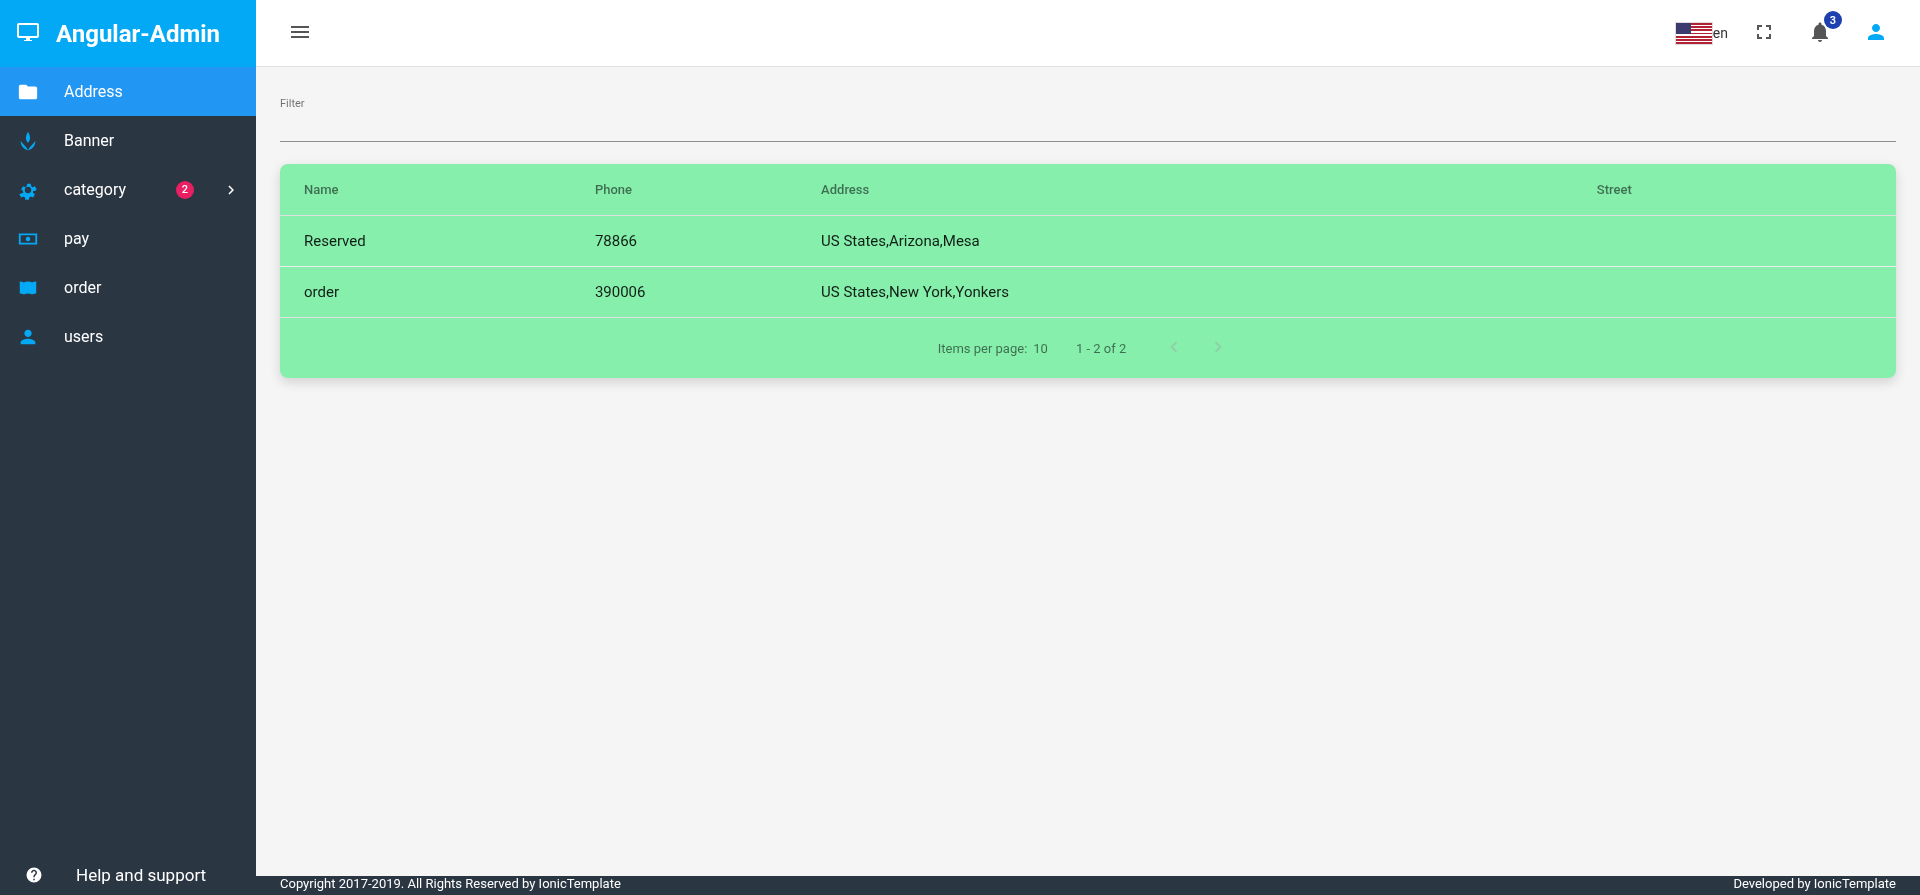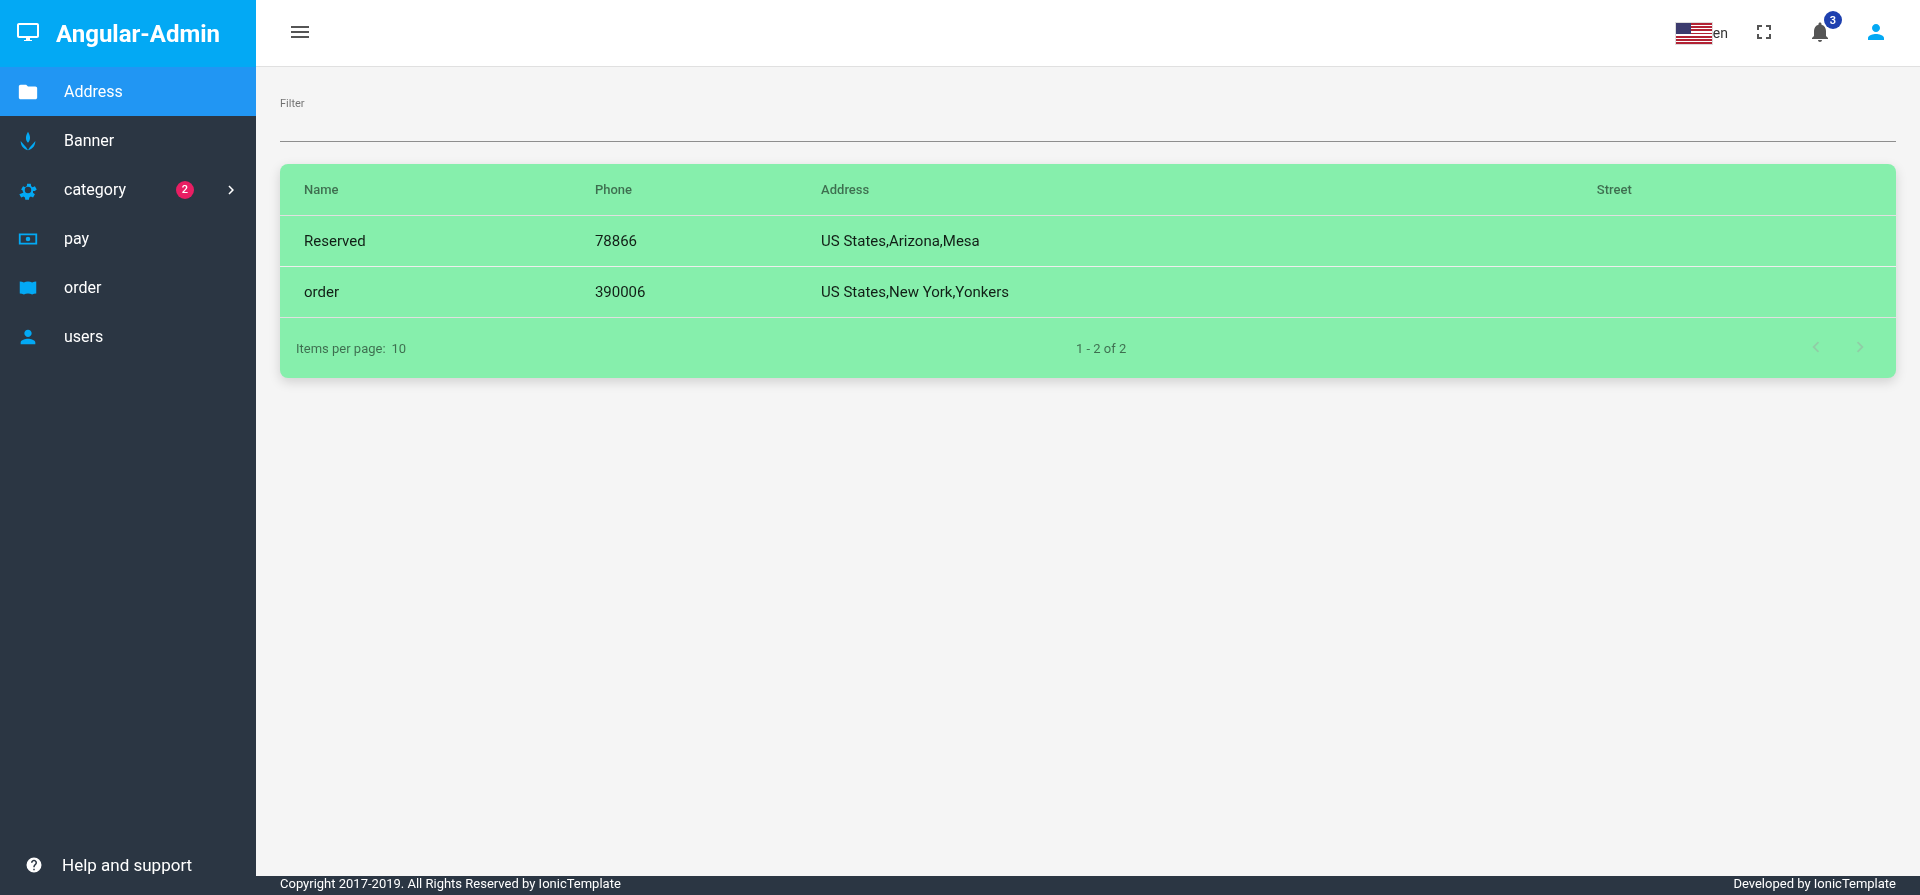--- a/index.html
+++ b/index.html
@@ -24,21 +24,21 @@
   .nav{flex:1;overflow:auto}
   .nav-item{height:49px;display:flex;align-items:center;padding:0 16px;gap:24px;cursor:pointer;color:#fff;position:relative}
   .nav-item.active{background:var(--active-bg)}
   .nav-item .ico{width:24px;height:24px;flex-shrink:0;display:flex;align-items:center;justify-content:center}
   .nav-item .ico svg{width:22px;height:22px;fill:var(--brand-bg)}
   .nav-item.active .ico svg{fill:#fff}
   .nav-item .label{font-size:16px;flex:1;white-space:nowrap}
   .nav-badge{min-width:18px;height:18px;border-radius:9px;background:var(--pink);color:#fff;font-size:11px;font-weight:500;display:flex;align-items:center;justify-content:center;padding:0 5px;margin-right:4px}
   .nav-item .chev{width:18px;height:18px;display:flex;align-items:center;justify-content:center}
   .nav-item .chev svg{width:18px;height:18px;fill:#fff}
-  .sidebar-footer{height:40px;display:flex;align-items:flex-start;gap:18px;padding:0 16px 0 24px;cursor:pointer}
+  .sidebar-footer{height:40px;display:flex;align-items:center;gap:32px;padding:0 16px 0 24px;cursor:pointer}
   .sidebar-footer .fico{width:20px;height:20px;display:flex;align-items:center;justify-content:center}
   .sidebar-footer .fico svg{width:18px;height:18px;fill:#fff}
   .sidebar-footer .ftxt{font-size:17px;color:#fff;white-space:nowrap}
   
   .main{flex:1;display:flex;flex-direction:column;min-width:0}
   .topbar{height:var(--header-h);background:#fff;border-bottom:1px solid rgba(0,0,0,0.12);display:flex;align-items:center;padding:0 24px;gap:16px}
   .topbar .spacer{flex:1}
   .icon-btn{width:40px;height:40px;border:none;background:transparent;display:flex;align-items:center;justify-content:center;cursor:pointer;border-radius:50%;padding:0}
   .icon-btn svg{width:24px;height:24px;fill:#555}
   .lang{display:flex;align-items:center;gap:0;cursor:pointer}
@@ -56,21 +56,21 @@
   .filter-label{position:absolute;left:0;top:0;font-size:11px;color:var(--text-muted);pointer-events:none}
   .card{background:#86efac;border-radius:8px;box-shadow:0 4px 12px rgba(0,0,0,0.15);overflow:hidden}
   table.data{width:100%;border-collapse:collapse}
   table.data th{text-align:left;font-weight:500;font-size:13px;color:var(--text-muted);padding:18px 24px;border-bottom:1px solid var(--row-border);white-space:nowrap}
   table.data td{padding:16px 24px;border-bottom:1px solid #eee;font-size:15px;color:rgba(0,0,0,0.87);white-space:nowrap}
   table.data tbody tr:last-child td{border-bottom:1px solid var(--row-border)}
   .col-name{width:18%}
   .col-phone{width:14%}
   .col-address{width:48%}
   .col-street{width:20%}
-  .paginator{display:flex;align-items:center;justify-content:space-between;padding:10px 16px;gap:28px;color:var(--text-muted);font-size:13px}
+  .paginator{display:flex;align-items:center;justify-content:center;padding:10px 16px;gap:28px;color:var(--text-muted);font-size:13px}
   .paginator .pp{display:flex;align-items:center;gap:6px}
   .paginator .range{font-size:13px}
   .pg-btn{width:40px;height:40px;border:none;background:transparent;display:flex;align-items:center;justify-content:center;cursor:pointer;border-radius:50%}
   .pg-btn svg{width:22px;height:22px;fill:#9e9e9e}
   .pg-btn.disabled{opacity:0.4;cursor:default}
   .pg-group{display:flex;gap:4px}
   
   .footer{height:19px;background:var(--sidebar-bg);color:#fff;font-size:13px;display:flex;align-items:flex-start;padding:0 24px}
   .footer .fsp{flex:1}
 </style>

